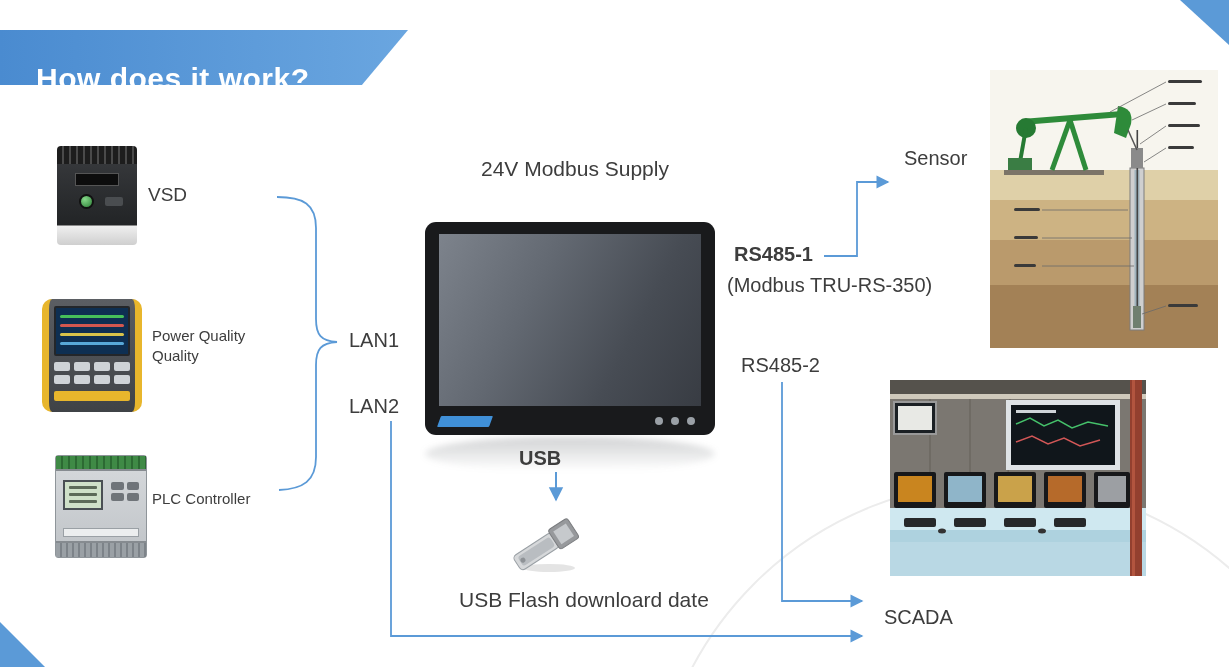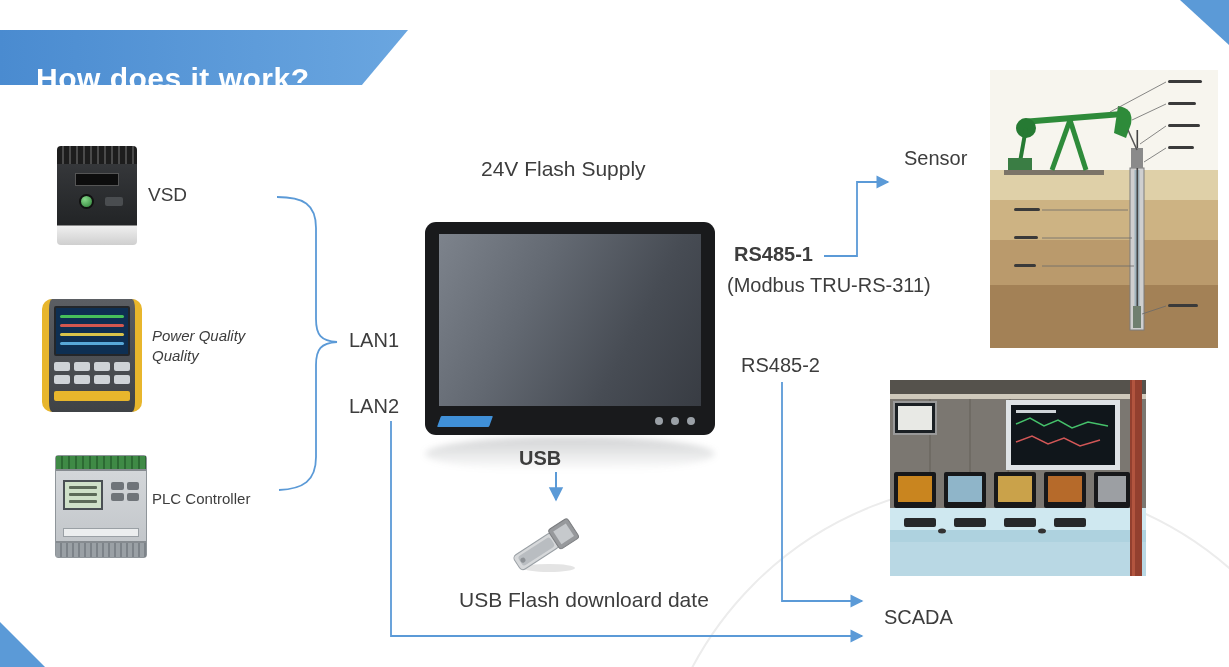--- a/index.html
+++ b/index.html
@@ -148,41 +148,41 @@
           <i></i>
         <i></i>
           <i></i>
       </div>
       <div class="plc-label-strip"></div>
     </div>
     <div class="plc-termbot"></div>
   </div>
 
   <div class="lbl" style="left:148px; top:184px; font-size:19px;">VSD</div>
-  <div class="lbl lbl-sm" style="left:152px; top:326px;font-style:italic;">
+  <div class="lbl lbl-sm" style="left:152px; top:326px;">
     <div>Power Quality</div>
     <div>Quality</div>
   </div>
   <div class="lbl lbl-sm" style="left:152px; top:489px;">PLC Controller</div>
 
-  <div class="lbl" style="left:481px; top:157px; font-size:21px;">24V Flash Supply</div>
+  <div class="lbl" style="left:481px; top:157px; font-size:21px;">24V Modbus Supply</div>
   <div class="img panel">
     <div class="panel-screen"></div>
     <div class="panel-btn pb1"></div>
     <div class="panel-btn pb2"></div>
     <div class="panel-btn pb3"></div>
     <div class="panel-logo"></div>
   </div>
   <div class="panel-reflect"></div>
 
   <div class="lbl" style="left:349px; top:329px;">LAN1</div>
   <div class="lbl" style="left:349px; top:395px;">LAN2</div>
   <div class="lbl" style="left:519px; top:447px;font-weight:bold;">USB</div>
   <div class="lbl" style="left:734px; top:243px;font-weight:bold;">RS485-1</div>
-  <div class="lbl" style="left:727px; top:274px;">(Modbus TRU-RS-311)</div>
+  <div class="lbl" style="left:727px; top:274px;">(Modbus TRU-RS-350)</div>
   <div class="lbl" style="left:741px; top:354px;">RS485-2</div>
   <div class="lbl" style="left:904px; top:147px;">Sensor</div>
   <div class="lbl" style="left:884px; top:606px;">SCADA</div>
   <div class="lbl" style="left:459px; top:588px; font-size:21px;">USB Flash downloard date</div>
 
   <svg class="img usbflash" viewBox="0 0 85 66">
     <ellipse cx="44" cy="58" rx="26" ry="4" fill="#e4e4e4"></ellipse>
     <g transform="rotate(-33 42 34)">
       <rect x="6" y="26" width="46" height="17" rx="4" fill="#d6d8da" stroke="#9aa0a5"></rect>
       <rect x="10" y="29" width="38" height="11" rx="3" fill="#b9bdc1"></rect>

